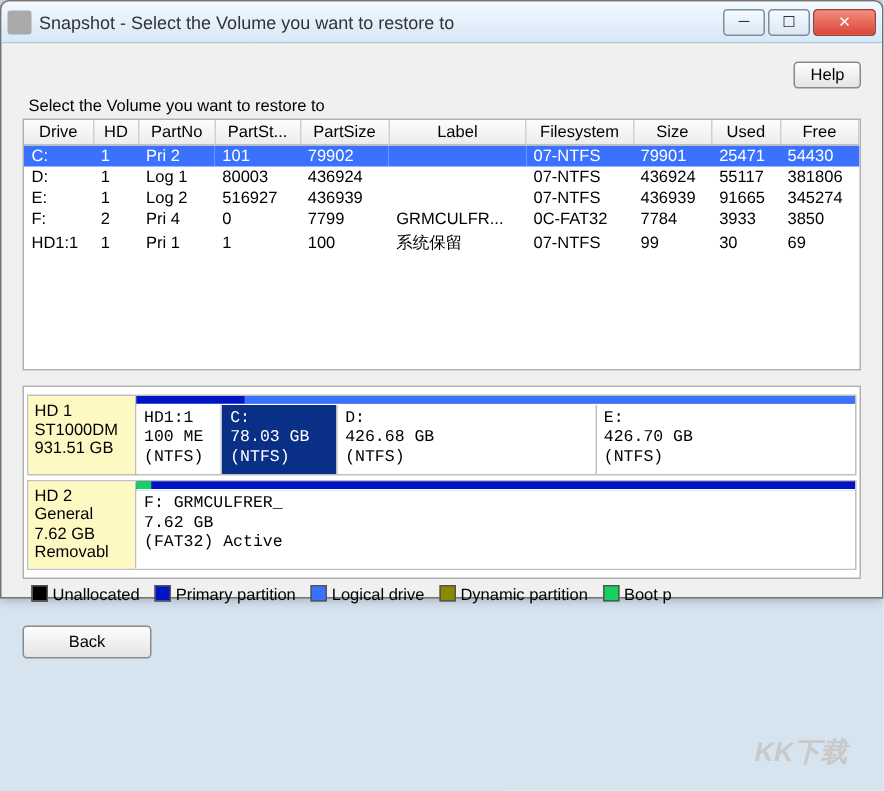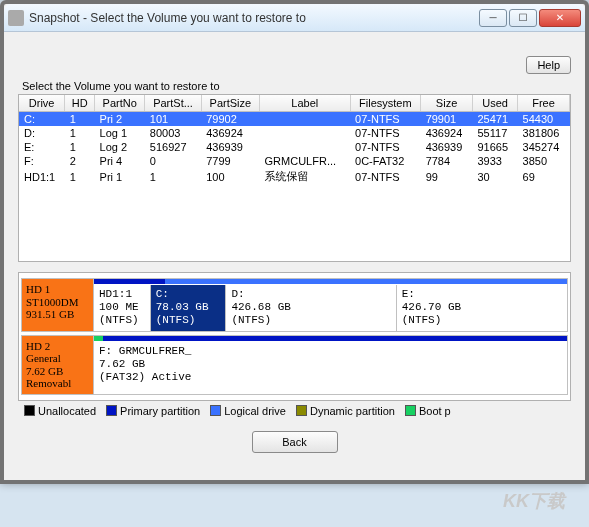--- a/index.html
+++ b/index.html
@@ -7,23 +7,23 @@
     margin: 0;
     font-family: "Segoe UI", Tahoma, sans-serif;
     font-size: 11px;
     background: #d6e4f0;
     width: 589px;
     height: 527px;
     overflow: hidden;
   }
   .window {
     background: #f0f0f0;
-    border: 4px solid #737373;
+    border: 1px solid #737373;
     width: 589px;
-    height: 484px;
+    height: 399px;
     border-radius: 6px 6px 0 0;
     box-shadow: 0 0 8px rgba(0,0,0,0.3);
   }
   .titlebar {
     height: 28px;
     background: linear-gradient(#f3f9ff, #d6e8f8);
     border-bottom: 1px solid #b5c5d6;
     display: flex;
     align-items: center;
     padding: 0 4px;
@@ -44,21 +44,21 @@
     display:flex;align-items:center;justify-content:center;
     font-size:10px; color:#333;
   }
   .winbtn.max { width: 28px; }
   .winbtn.close {
     width: 42px;
     background: linear-gradient(#f48b7c,#d9453a);
     color:#fff; border-color:#a83a30;
   }
   .content {
-    padding: 24px 14px 10px 14px;
+    padding: 12px 14px 10px 14px;
   }
   .help-row { display:flex; justify-content:flex-end; }
   .help-btn {
     border:1px solid #8a8a8a;
     background: linear-gradient(#fdfdfd,#e4e4e4);
     padding:2px 10px;
     border-radius:3px;
     font-size:11px;
   }
   .instr { margin: 6px 0 2px 4px; }
@@ -82,24 +82,24 @@
   tbody tr.selected td { background:#3a72ff; color:#fff; }
   .disk-panel {
     border:1px solid #b0b0b0;
     background:#fff;
     margin-top:10px;
     padding:2px;
   }
   .disk-row { display:flex; border:1px solid #c0c0c0; margin:3px 0; }
   .disk-label {
     width:72px; padding:4px 4px;
-    font-family: Liberation Serif, serif;
+    font-family: Liberation Sans, sans-serif;
     font-size:11px;
     border-right:1px solid #c0c0c0;
-    background:#f97316;
+    background:#fef9c3;
     line-height:1.15;
   }
   .disk-parts-wrap {
     flex:1; display:flex; flex-direction:column;
   }
   .disk-header-bar {
     height:6px; background:#0014c4;
     border-bottom:1px solid #fff;
     display:flex;
   }
@@ -115,21 +115,21 @@
     font-size:11px;
     line-height:1.2;
     background:#fff;
     overflow:hidden;
   }
   .part.selected { background:#0a2f86; color:#fff; }
   .part:last-child { border-right:none; }
   .legend { margin-top:4px; font-size:11px; display:flex; gap:10px; padding-left:6px; white-space:nowrap;align-items:center; }
   .legend span.swatch { display:inline-block; width:11px; height:11px; margin-right:3px; vertical-align:-1px; border:1px solid #555;}
   .sw-unalloc{background:#000}.sw-prim{background:#0014c4}.sw-log{background:#3a72ff}.sw-dyn{background:#8a8a00}.sw-boot{background:#17d062}
-  .btnrow { display:flex; justify-content:center; gap:70px; margin-top:14px; }
+  .btnrow { display:flex; gap:70px; margin-top:14px; }
   .navbtn {
     width:86px; padding:4px 0;
     border:1px solid #8a8a8a;
     border-radius:3px;
     background: linear-gradient(#fdfdfd,#e4e4e4);
     font-size:11px;
     text-align:center;
   }
   .watermark { position:absolute; right:24px; bottom:14px; color:#c9c9c9; font-size:18px; font-weight:bold; font-style:italic; pointer-events:none;}
 </style>

